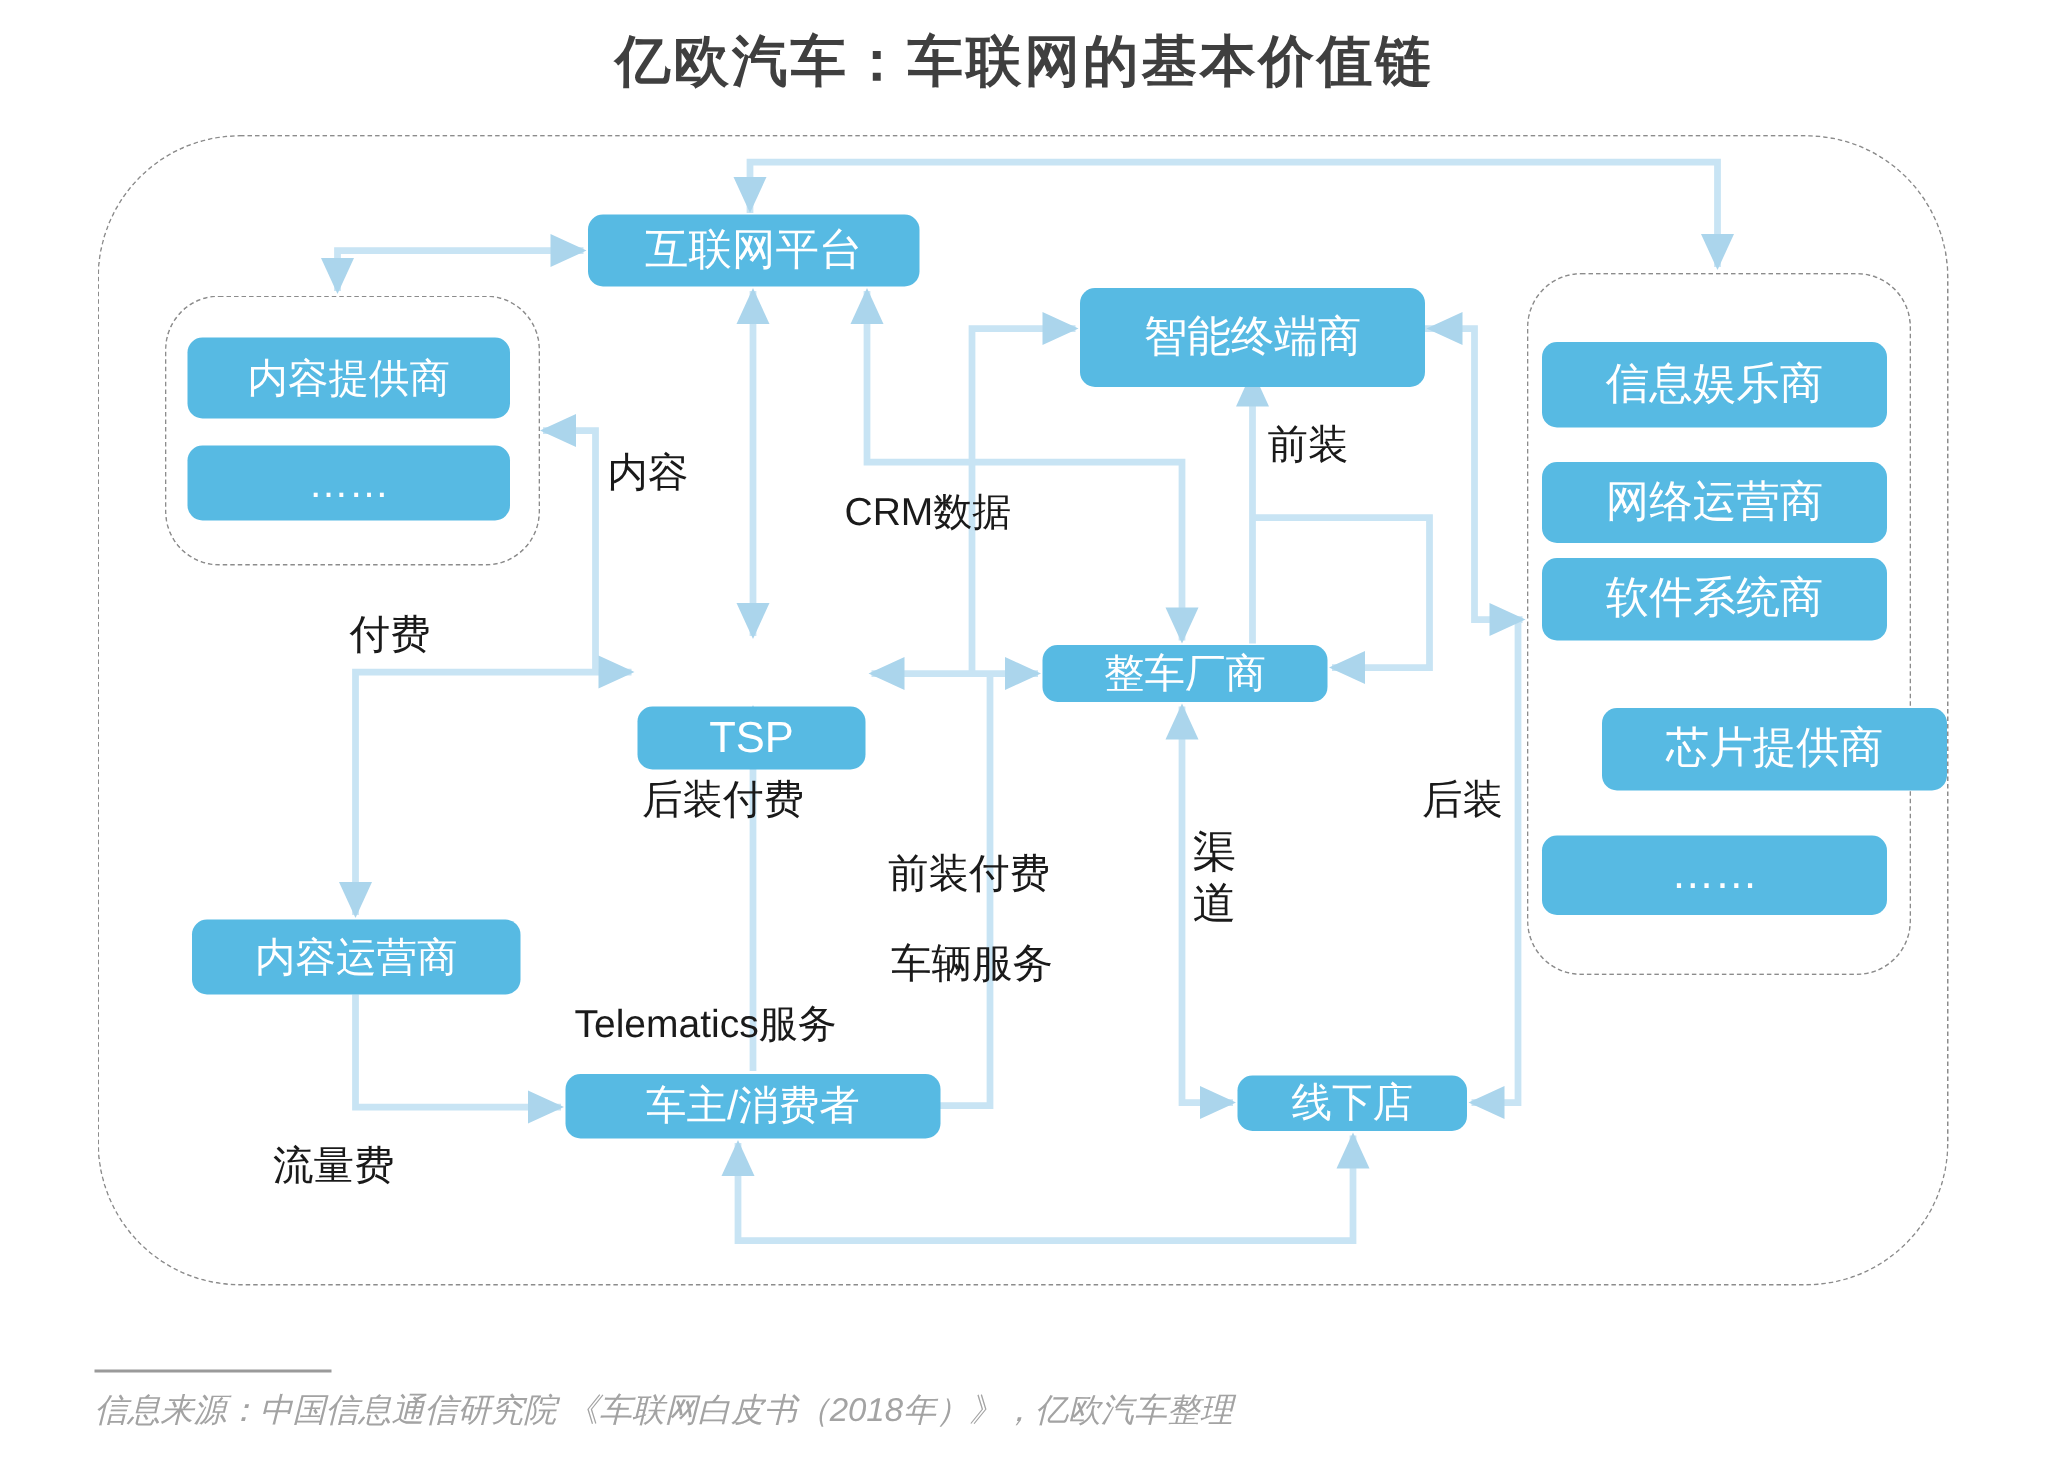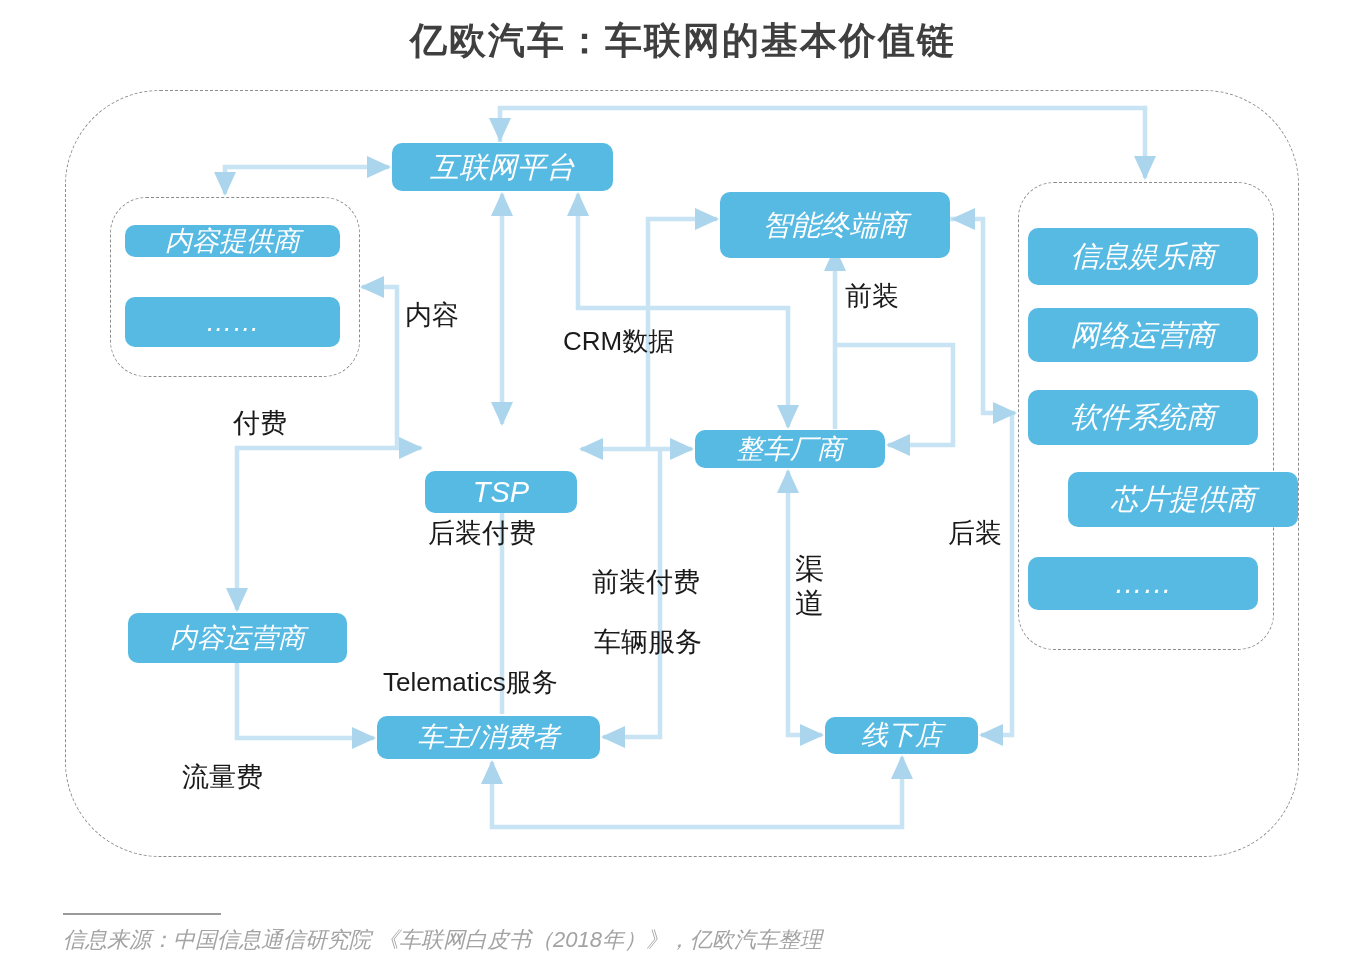--- a/index.html
+++ b/index.html
@@ -16,21 +16,21 @@
     border:1.5px dashed #8c8c8c;border-radius:95px;
   }
   .group{
     position:absolute;border:1.5px dashed #8c8c8c;border-radius:36px;
   }
   .group.left{left:110px;top:197px;width:248px;height:178px;}
   .group.right{left:1018px;top:182px;width:254px;height:466px;}
   .node{
     position:absolute;background:#57bae3;color:#ffffff;border-radius:10px;
     display:flex;align-items:center;justify-content:center;
-    font-size:27px;line-height:1;white-space:nowrap;font-style:italic;
+    font-size:27px;line-height:1;white-space:nowrap;
   }
   .node.big{font-size:29px;}
   .edge-label{
     position:absolute;color:#1a1a1a;font-size:27px;line-height:1.15;white-space:nowrap;
   }
   .edge-label.vertical{white-space:normal;word-break:break-all;width:36px;line-height:1.18;font-size:29px;}
   .edge-label.latin{font-size:26px;}
   svg.wires{position:absolute;left:0;top:0;}
   svg.wires path{stroke:#c8e4f4;stroke-width:4.5;fill:none;}
   svg.wires polygon{fill:#abd5ec;}
@@ -92,31 +92,31 @@
     <polygon points="910,434 910,456 886,445"></polygon>
     <polygon points="975,208 975,230 951,219"></polygon>
     <polygon points="993,402 993,424 1017,413"></polygon>
     <polygon points="1003,724 1003,746 979,735"></polygon>
     <polygon points="481,784 503,784 492,760"></polygon>
     <polygon points="891,779 913,779 902,755"></polygon>
     <polygon points="352,727 352,749 376,738"></polygon>
   </svg>
 
   <div class="node big" style="left:392px;top:143px;width:221px;height:48px;">互联网平台</div>
-  <div class="node" style="left:125px;top:225px;width:215px;height:32px;">内容提供商</div>
+  <div class="node" style="left:125px;top:225px;width:215px;height:54px;">内容提供商</div>
   <div class="node" style="left:125px;top:297px;width:215px;height:50px;">……</div>
   <div class="node big" style="left:720px;top:192px;width:230px;height:66px;">智能终端商</div>
   <div class="node big" style="left:425px;top:427px;width:152px;height:42px;margin-top:44px;">TSP</div>
   <div class="node" style="left:695px;top:430px;width:190px;height:38px;">整车厂商</div>
   <div class="node" style="left:128px;top:613px;width:219px;height:50px;">内容运营商</div>
-  <div class="node" style="left:377px;top:716px;width:223px;height:43px;">车主/消费者</div>
+  <div class="node" style="left:377px;top:716px;width:250px;height:43px;">车主/消费者</div>
   <div class="node" style="left:825px;top:717px;width:153px;height:37px;">线下店</div>
   <div class="node big" style="left:1028px;top:228px;width:230px;height:57px;">信息娱乐商</div>
   <div class="node big" style="left:1028px;top:308px;width:230px;height:54px;">网络运营商</div>
-  <div class="node big" style="left:1028px;top:390px;width:230px;height:55px;text-align:right;">软件系统商</div>
+  <div class="node big" style="left:1028px;top:372px;width:230px;height:55px;text-align:right;">软件系统商</div>
   <div class="node big" style="left:1068px;top:472px;width:230px;height:55px;">芯片提供商</div>
   <div class="node big" style="left:1028px;top:557px;width:230px;height:53px;">……</div>
 
   <div class="edge-label" style="left:405px;top:300px;">内容</div>
   <div class="edge-label latin" style="left:563px;top:327px;">CRM数据</div>
   <div class="edge-label" style="left:845px;top:281px;">前装</div>
   <div class="edge-label" style="left:233px;top:408px;">付费</div>
   <div class="edge-label" style="left:428px;top:518px;">后装付费</div>
   <div class="edge-label" style="left:592px;top:567px;">前装付费</div>
   <div class="edge-label" style="left:594px;top:627px;">车辆服务</div>

